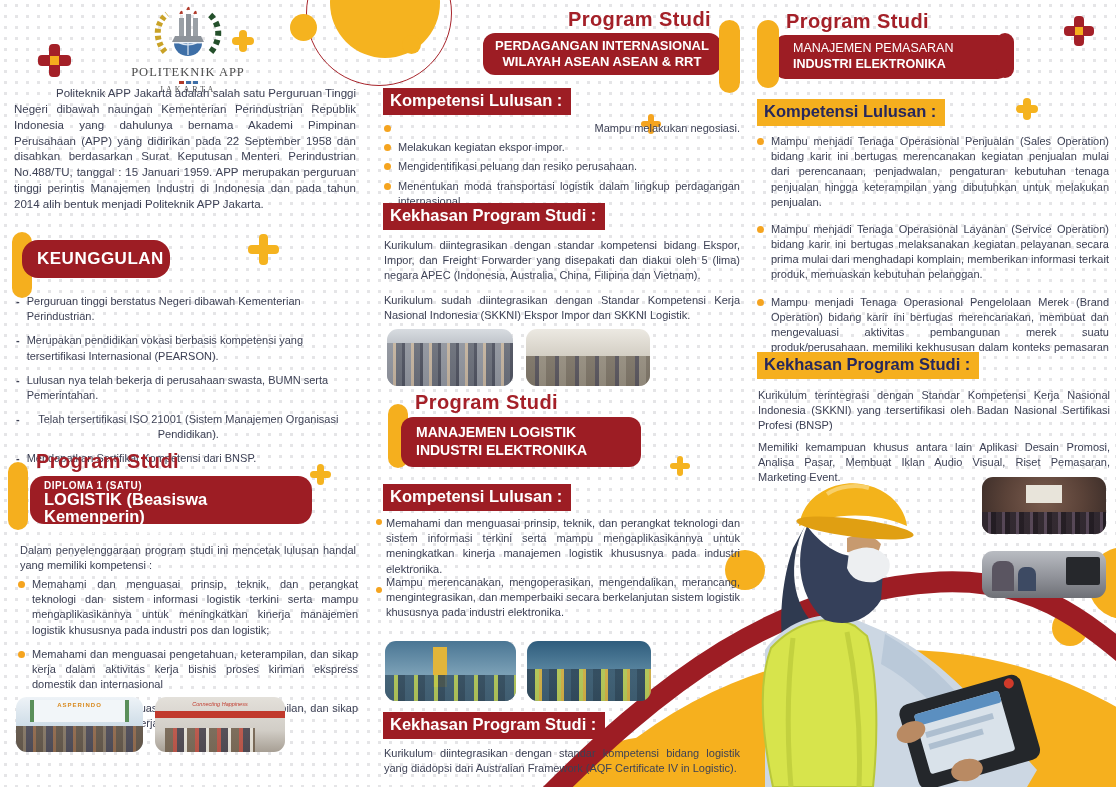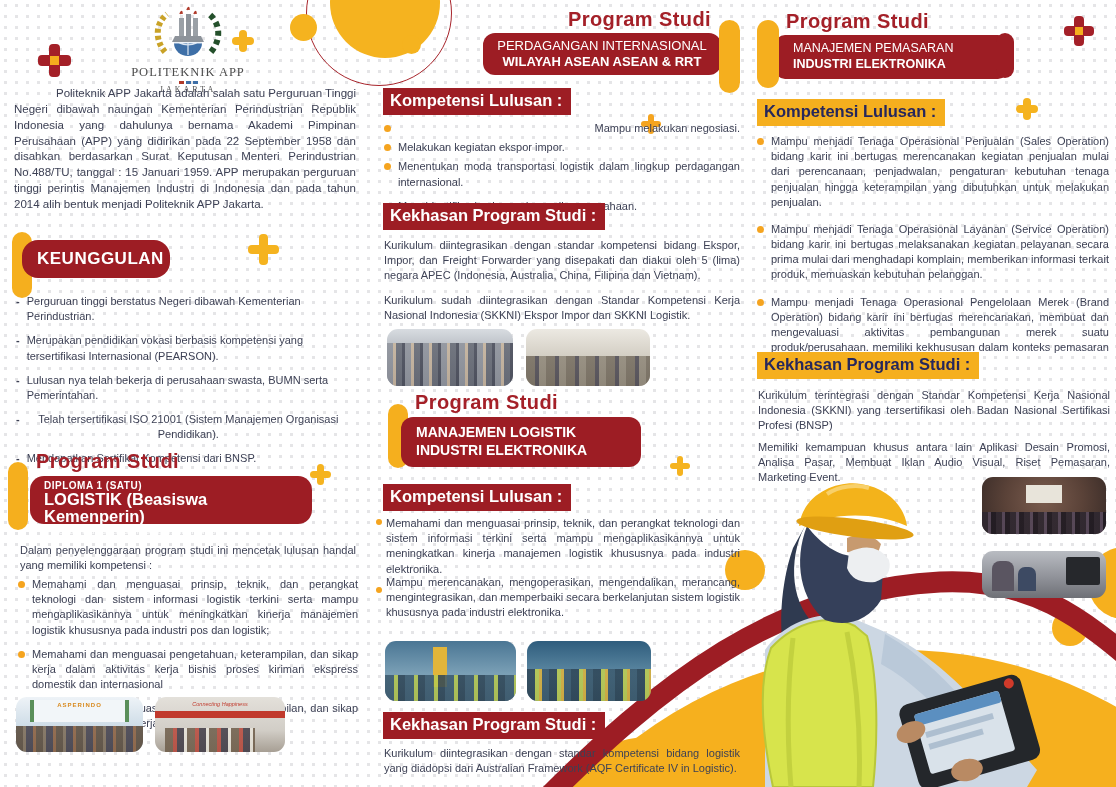--- a/index.html
+++ b/index.html
@@ -152,42 +152,42 @@
       <div style="left:0;right:0;bottom:0;height:26px;background:repeating-linear-gradient(90deg,#574737 0 7px,#7c6a55 7px 10px,#403b46 10px 17px,#8a5c3a 17px 20px);opacity:.85;"></div>
     </div>
     <div class="photo" style="left:155px;top:697px;width:130px;height:55px;background:linear-gradient(180deg,#e3e0da 0%,#d2cec7 60%,#a79f94 100%);">
       <div style="left:0;right:0;top:14px;height:7px;background:#c13a2d;"></div>
       <div style="left:0;right:0;top:4px;text-align:center;font-size:5.5px;font-style:italic;color:#c13a2d;">Connecting Happiness</div>
       <div style="left:10px;right:30px;bottom:0;height:24px;background:repeating-linear-gradient(90deg,#6e5d4a 0 8px,#b8473a 8px 12px,#3f3a45 12px 19px,#e8e4da 19px 22px);opacity:.85;"></div>
     </div>
 
     <div class="ps-heading" style="left:568px;top:8px;">Program Studi</div>
     <div class="maroon-box" style="left:483px;top:33px;width:238px;height:42px;border-radius:12px;text-align:center;padding-top:5px;box-sizing:border-box;">
-      <div style="font-size:13px;font-weight:normal;line-height:1.2;">PERDAGANGAN INTERNASIONAL</div>
+      <div style="font-size:13px;font-weight:bold;line-height:1.2;">PERDAGANGAN INTERNASIONAL</div>
       <div style="font-size:13px;font-weight:bold;line-height:1.2;">WILAYAH ASEAN ASEAN &amp; RRT</div>
     </div>
     <div class="vbar" style="left:719px;top:20px;width:21px;height:73px;"></div>
 
     <div class="hred" style="left:383px;top:88px;">Kompetensi Lulusan :</div>
     <div style="position:absolute;left:384px;top:121px;width:356px;">
       <div class="li" style="margin-bottom:4px;">
           <span class="disc"></span>
           <span class="txt" style="text-align:right;">Mampu melakukan negosiasi.</span>
         </div>
       <div class="li" style="margin-bottom:4px;">
           <span class="disc"></span>
           <span class="txt" style="text-align:left;">Melakukan kegiatan ekspor impor.</span>
         </div>
+      <div class="li" style="margin-bottom:4px;">
+          <span class="disc"></span>
+          <span class="txt" style="text-align:left;">Mengidentifikasi peluang dan resiko perusahaan.</span>
+        </div>
       <div class="li">
           <span class="disc"></span>
           <span class="txt">Menentukan moda transportasi logistik dalam lingkup perdagangan internasional.</span>
-        </div>
-      <div class="li" style="margin-bottom:4px;">
-          <span class="disc"></span>
-          <span class="txt" style="text-align:left;">Mengidentifikasi peluang dan resiko perusahaan.</span>
         </div>
     </div>
 
     <div class="hred" style="left:383px;top:203px;">Kekhasan Program Studi :</div>
     <div class="body" style="left:384px;top:238px;width:356px;">Kurikulum diintegrasikan dengan standar kompetensi bidang Ekspor, Impor, dan Freight Forwarder yang disepakati dan diakui oleh 5 (lima) negara APEC (Indonesia, Australia, China, Filipina dan Vietnam).</div>
     <div class="body" style="left:384px;top:293px;width:356px;">Kurikulum sudah diintegrasikan dengan Standar Kompetensi Kerja Nasional Indonesia (SKKNI) Ekspor Impor dan SKKNI Logistik.</div>
 
     <div class="photo" style="left:387px;top:329px;width:126px;height:57px;background:linear-gradient(180deg,#d8dce1 0%,#aeb3ba 45%,#7e828b 100%);">
       <div style="left:0;right:0;top:14px;bottom:0;background:repeating-linear-gradient(90deg,#8b8f98 0 6px,#c9b49a 6px 9px,#5f636e 9px 15px,#3f4250 15px 18px);opacity:.8;"></div>
     </div>

